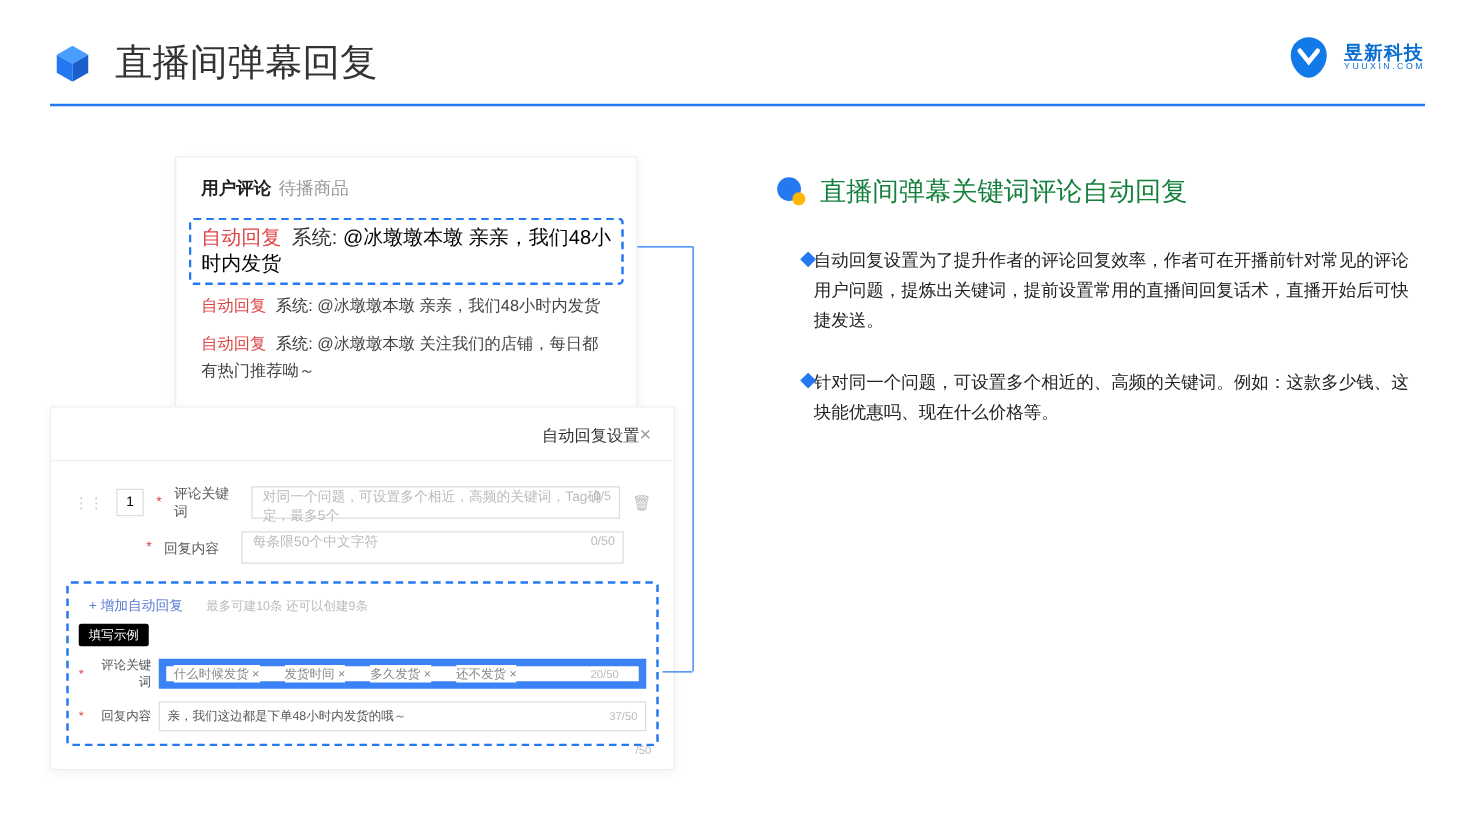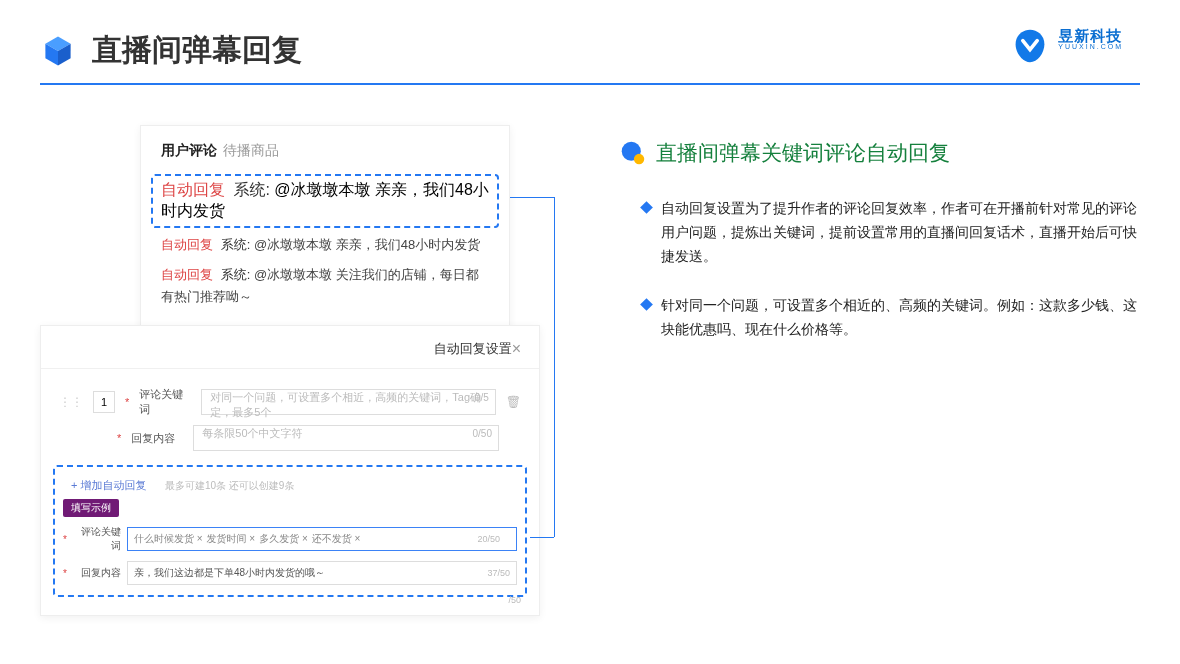--- a/index.html
+++ b/index.html
@@ -1,20 +1,20 @@
 <!DOCTYPE html>
 <html><head>
 <meta charset="utf-8">
 <style>
 *{box-sizing:border-box;margin:0;padding:0}
 body{width:1180px;height:664px;background:#fff;font-family:"Microsoft YaHei","PingFang SC",sans-serif;position:relative;overflow:hidden}
 .hdr{display:flex;align-items:center;padding:30px 40px 12px}
 .cube{width:36px;height:36px;margin-right:16px;display:flex;align-items:center;justify-content:center}
-.title{font-size:30px;font-weight:700;color:#333}
-.brand{position:absolute;top:28px;right:57px;display:flex;align-items:flex-start;gap:10px}
+.title{font-size:30px;font-weight:400;color:#333}
+.brand{position:absolute;top:28px;right:40px;display:flex;align-items:center;gap:10px}
 .brand-logo{width:36px;height:36px}
 .brand-txt{display:flex;flex-direction:column;line-height:1}
 .brand-cn{font-size:15px;font-weight:700;color:#0a6ed1;letter-spacing:1px}
 .brand-en{font-size:7px;color:#0a6ed1;letter-spacing:2px}
 .rule{height:2px;background:#2478f2;margin:0 40px 40px}
 .body{display:flex;padding:0 40px}
 .left{width:520px;position:relative;height:490px}
 .right{flex:1;padding-left:60px}
 .card-comments{position:absolute;top:0;left:100px;width:370px;background:#fff;border:1px solid #eee;box-shadow:0 2px 8px rgba(0,0,0,.06);padding:16px 0 18px;z-index:1}
 .tabs{display:flex;gap:6px;padding:0 20px;margin-bottom:14px}
@@ -32,34 +32,34 @@
 .drag{color:#ccc;font-size:12px}
 .num{width:22px;height:22px;border:1px solid #ddd;display:flex;align-items:center;justify-content:center;font-size:11px}
 .req{color:#d44}
 .lbl{color:#555;width:52px}
 .inp{flex:1;height:26px;border:1px solid #ddd;padding:0 8px;font-size:11px;color:#bbb;background:#fff;position:relative}
 .inp .cnt{position:absolute;right:6px;top:2px;color:#bbb;font-size:10px}
 .trash{color:#bbb;font-size:12px}
 .hi2{border:2px dashed #2478f2;border-radius:4px;margin:10px 12px 0;padding:8px 0 6px;position:relative}
 .addl{font-size:11px;color:#5b7bd5;padding:0 8px}
 .muted{color:#bbb;font-size:10px;margin-left:6px}
-.badge{display:inline-block;background:#701a75;color:#fff;font-size:10px;padding:2px 8px;border-radius:2px;margin:6px 8px 4px}
+.badge{display:inline-block;background:#000000;color:#fff;font-size:10px;padding:2px 8px;border-radius:2px;margin:6px 8px 4px}
 .tagrow{display:flex;align-items:center;gap:6px;padding:4px 8px;font-size:10px}
 .tagrow .lbl2{color:#555;width:48px;text-align:right}
-.tags{flex:1;border:1px solid #3b82f6;height:24px;display:flex;align-items:center;gap:4px;padding:0 6px;position:relative}
+.tags{flex:1;border:6px solid #3b82f6;height:24px;display:flex;align-items:center;gap:20px;padding:0 6px;position:relative}
 .tag{background:#fff;border:none;color:#888;font-size:10px}
 .tags .cnt{position:absolute;right:16px;color:#bbb;font-size:9px}
 .filled{flex:1;border:1px solid #ddd;height:24px;display:flex;align-items:center;padding:0 6px;font-size:10px;color:#555;position:relative}
 .filled .cnt{position:absolute;right:6px;color:#bbb;font-size:9px}
 .stray{position:absolute;right:18px;bottom:10px;font-size:9px;color:#bbb}
 .conn{position:absolute;border:1px solid #2478f2;z-index:3}
 .r-head{display:flex;align-items:center;gap:10px;margin-bottom:30px;margin-top:14px}
 .bubble{width:26px;height:26px}
 .r-title{font-size:21px;color:#15803d;font-weight:400}
-.bullet{display:flex;gap:10px;margin-bottom:26px;padding-left:22px}
+.bullet{display:flex;margin-bottom:26px;padding-left:22px}
 .diam{width:9px;height:9px;background:#2478f2;transform:rotate(45deg);margin-top:6px;flex-shrink:0}
 .btxt{font-size:14px;color:#222;line-height:1.7}
 </style>
 </head>
 <body>
 
 <div class="hdr">
   <div class="cube">
     <svg viewBox="0 0 40 40">
         <path d="M20 4 L34 12 L20 20 L6 12 Z" fill="#4a9eff"></path>

